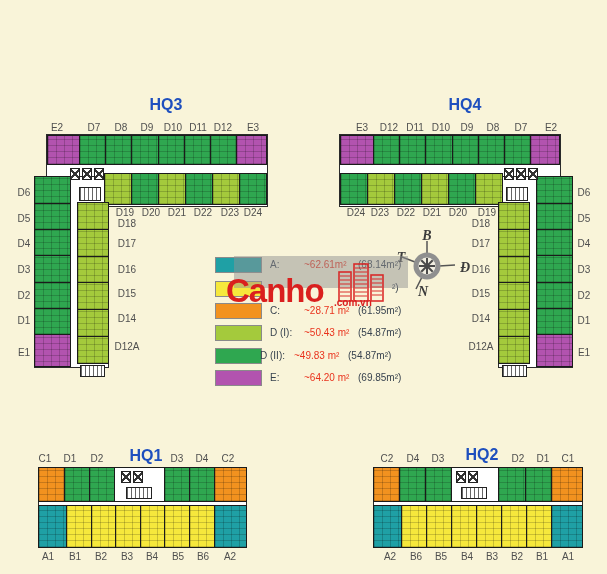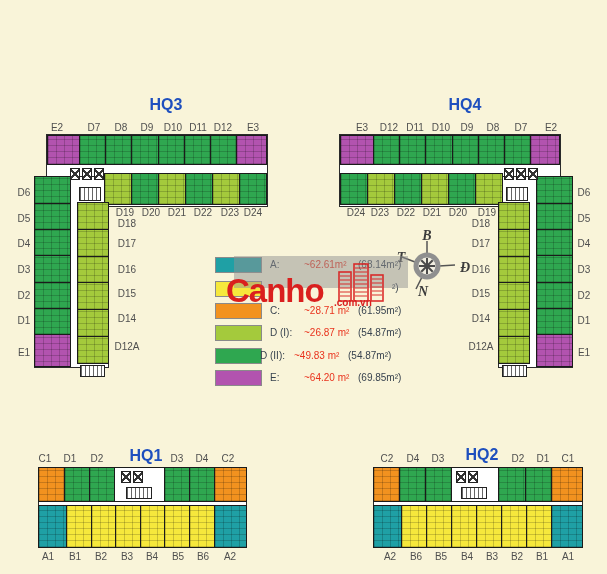--- a/index.html
+++ b/index.html
@@ -287,21 +287,21 @@
       <span class="lg-frag" style="position: absolute; left: 392px; top: 282px;">²)</span>
       <div class="lg-swatch" style="position: absolute; left: 215px; top: 303px; width: 47px; height: 16px; background: rgb(242, 146, 31);"></div>
       <div class="lg-row" style="position: absolute; left: 270px; top: 303px;">
         <span class="lg-label">C:</span>
         <span class="lg-value">~28.71 m²</span>
         <span class="lg-paren">(61.95m²)</span>
       </div>
       <div class="lg-swatch" style="position: absolute; left: 215px; top: 325px; width: 47px; height: 16px; background: rgb(164, 202, 60);"></div>
       <div class="lg-row" style="position: absolute; left: 270px; top: 325px;">
         <span class="lg-label">D (I):</span>
-        <span class="lg-value">~26.87 m²</span>
+        <span class="lg-value">~50.43 m²</span>
         <span class="lg-paren">(54.87m²)</span>
       </div>
       <div class="lg-swatch" style="position: absolute; left: 215px; top: 348px; width: 47px; height: 16px; background: rgb(47, 167, 80);"></div>
       <div class="lg-row" style="position: absolute; left: 260px; top: 348px;">
         <span class="lg-label">D (II):</span>
         <span class="lg-value">~49.83 m²</span>
         <span class="lg-paren">(54.87m²)</span>
       </div>
       <div class="lg-swatch" style="position: absolute; left: 215px; top: 370px; width: 47px; height: 16px; background: rgb(178, 83, 175);"></div>
       <div class="lg-row" style="position: absolute; left: 270px; top: 370px;">

